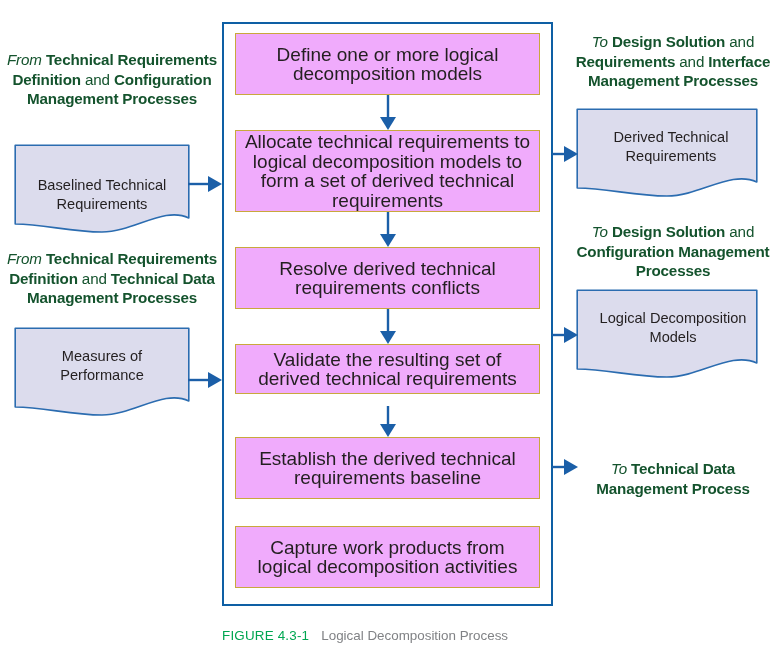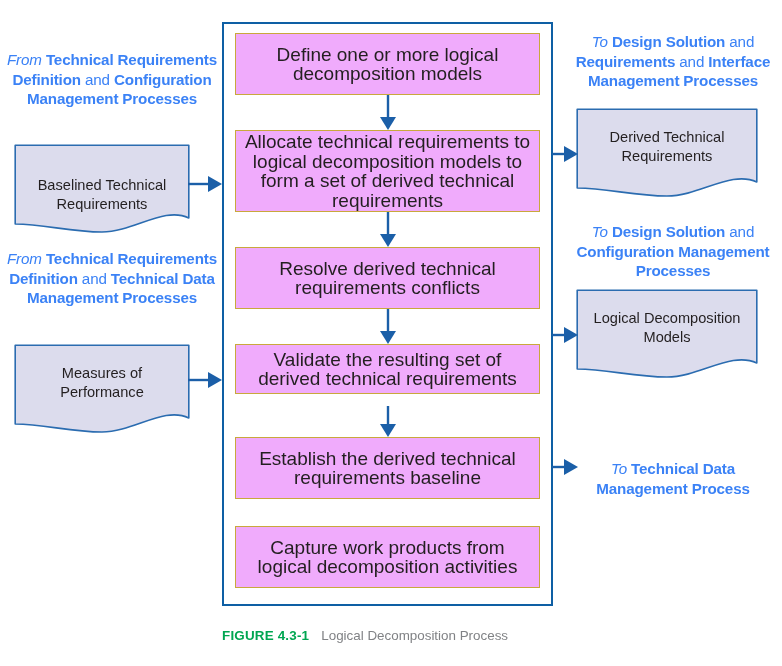--- a/index.html
+++ b/index.html
@@ -9,21 +9,21 @@
     font-family:"Liberation Sans", sans-serif;
     position:relative;
     overflow:hidden;
     -webkit-font-smoothing:antialiased;
   }
   .stage{position:absolute;left:0;top:0;width:782px;height:666px;}
 
   
   .side-label{
     position:absolute;
-    color:#3b82f6;
+    color:#14532d;
     font-size:15.2px;
     line-height:19.5px;
     text-align:center;
     font-weight:700;
     letter-spacing:-0.15px;
   }
   .side-label .lt{font-weight:400;font-style:italic;}
   .side-label .ln{font-weight:400;font-style:normal;}
 
   
@@ -68,21 +68,21 @@
   .conn{position:absolute;}
 
   
   .caption{
     position:absolute;
     left:222px;top:628px;
     font-size:13.4px;
     color:#808285;
     white-space:nowrap;
   }
-  .caption .figno{color:#00a651;font-weight:700;letter-spacing:0.2px;}
+  .caption .figno{color:#00a651;font-weight:400;letter-spacing:0.2px;}
   .caption .captxt{margin-left:12px;}
 </style>
 </head>
 <body>
 
 <div class="stage">
 
   <div class="side-label" style="left:6px;top:50px;width:212px;">
     <span class="lt">From </span><span>Technical Requirements Definition</span><span class="ln"> and </span><span>Configuration Management Processes</span>
   </div>
@@ -96,21 +96,21 @@
 
   <svg class="conn" style="left:188px;top:172px;width:36px;height:24px;" width="36" height="24">
     <line x1="0" y1="12" x2="22" y2="12" stroke="#1b5fa8" stroke-width="2.4"></line>
     <polygon points="20,4 34,12 20,20" fill="#1b5fa8"></polygon>
   </svg>
 
   <div class="side-label" style="left:6px;top:249px;width:212px;">
     <span class="lt">From </span><span>Technical Requirements Definition</span><span class="ln"> and </span><span>Technical Data Management Processes</span>
   </div>
 
-  <div class="doc" style="left:14px;top:344px;width:176px;height:92px;">
+  <div class="doc" style="left:14px;top:327px;width:176px;height:92px;">
     <svg width="176" height="92" viewBox="0 0 176 92">
       <path d="M1.2,1.2 L174.8,1.2 L174.8,74 C150,62 120,88 88,88 C56,88 30,80 1.2,80 Z" fill="#dcdced" stroke="#2b6cb0" stroke-width="1.6" stroke-linejoin="round"></path>
     </svg>
     <div class="doc-text" style="top:20px;padding:0 10px;">Measures of Performance</div>
   </div>
 
   <svg class="conn" style="left:188px;top:368px;width:36px;height:24px;" width="36" height="24">
     <line x1="0" y1="12" x2="22" y2="12" stroke="#1b5fa8" stroke-width="2.4"></line>
     <polygon points="20,4 34,12 20,20" fill="#1b5fa8"></polygon>
   </svg>
@@ -146,37 +146,37 @@
 
   <svg class="conn" style="left:378px;top:406px;width:20px;height:32px;" width="20" height="32">
     <line x1="10" y1="0" x2="10" y2="20" stroke="#1b5fa8" stroke-width="2.4"></line>
     <polygon points="2,18 18,18 10,31" fill="#1b5fa8"></polygon>
   </svg>
 
   <div class="side-label" style="left:566px;top:32px;width:214px;">
     <span class="lt">To </span><span>Design Solution</span><span class="ln"> and </span><span>Requirements</span><span class="ln"> and </span><span>Interface Management Processes</span>
   </div>
 
-  <div class="doc" style="left:576px;top:108px;width:182px;height:92px;">
+  <div class="doc" style="left:576px;top:108px;width:182px;height:92px;padding-left:8px;">
     <svg width="182" height="92" viewBox="0 0 182 92">
       <path d="M1.2,1.2 L180.8,1.2 L180.8,74 C155,62 124,88 91,88 C58,88 31,80 1.2,80 Z" fill="#dcdced" stroke="#2b6cb0" stroke-width="1.6" stroke-linejoin="round"></path>
     </svg>
     <div class="doc-text" style="top:20px;padding:0 14px;">Derived Technical Requirements</div>
   </div>
 
   <svg class="conn" style="left:552px;top:142px;width:28px;height:24px;" width="28" height="24">
     <line x1="0" y1="12" x2="14" y2="12" stroke="#1b5fa8" stroke-width="2.4"></line>
     <polygon points="12,4 26,12 12,20" fill="#1b5fa8"></polygon>
   </svg>
 
   <div class="side-label" style="left:566px;top:222px;width:214px;">
     <span class="lt">To </span><span>Design Solution</span><span class="ln"> and </span><span>Configuration Management Processes</span>
   </div>
 
-  <div class="doc" style="left:576px;top:289px;width:182px;height:92px;">
+  <div class="doc" style="left:576px;top:289px;width:182px;height:92px;padding-left:12px;">
     <svg width="182" height="92" viewBox="0 0 182 92">
       <path d="M1.2,1.2 L180.8,1.2 L180.8,74 C155,62 124,88 91,88 C58,88 31,80 1.2,80 Z" fill="#dcdced" stroke="#2b6cb0" stroke-width="1.6" stroke-linejoin="round"></path>
     </svg>
     <div class="doc-text" style="top:20px;padding:0 8px;">Logical Decomposition Models</div>
   </div>
 
   <svg class="conn" style="left:552px;top:323px;width:28px;height:24px;" width="28" height="24">
     <line x1="0" y1="12" x2="14" y2="12" stroke="#1b5fa8" stroke-width="2.4"></line>
     <polygon points="12,4 26,12 12,20" fill="#1b5fa8"></polygon>
   </svg>

